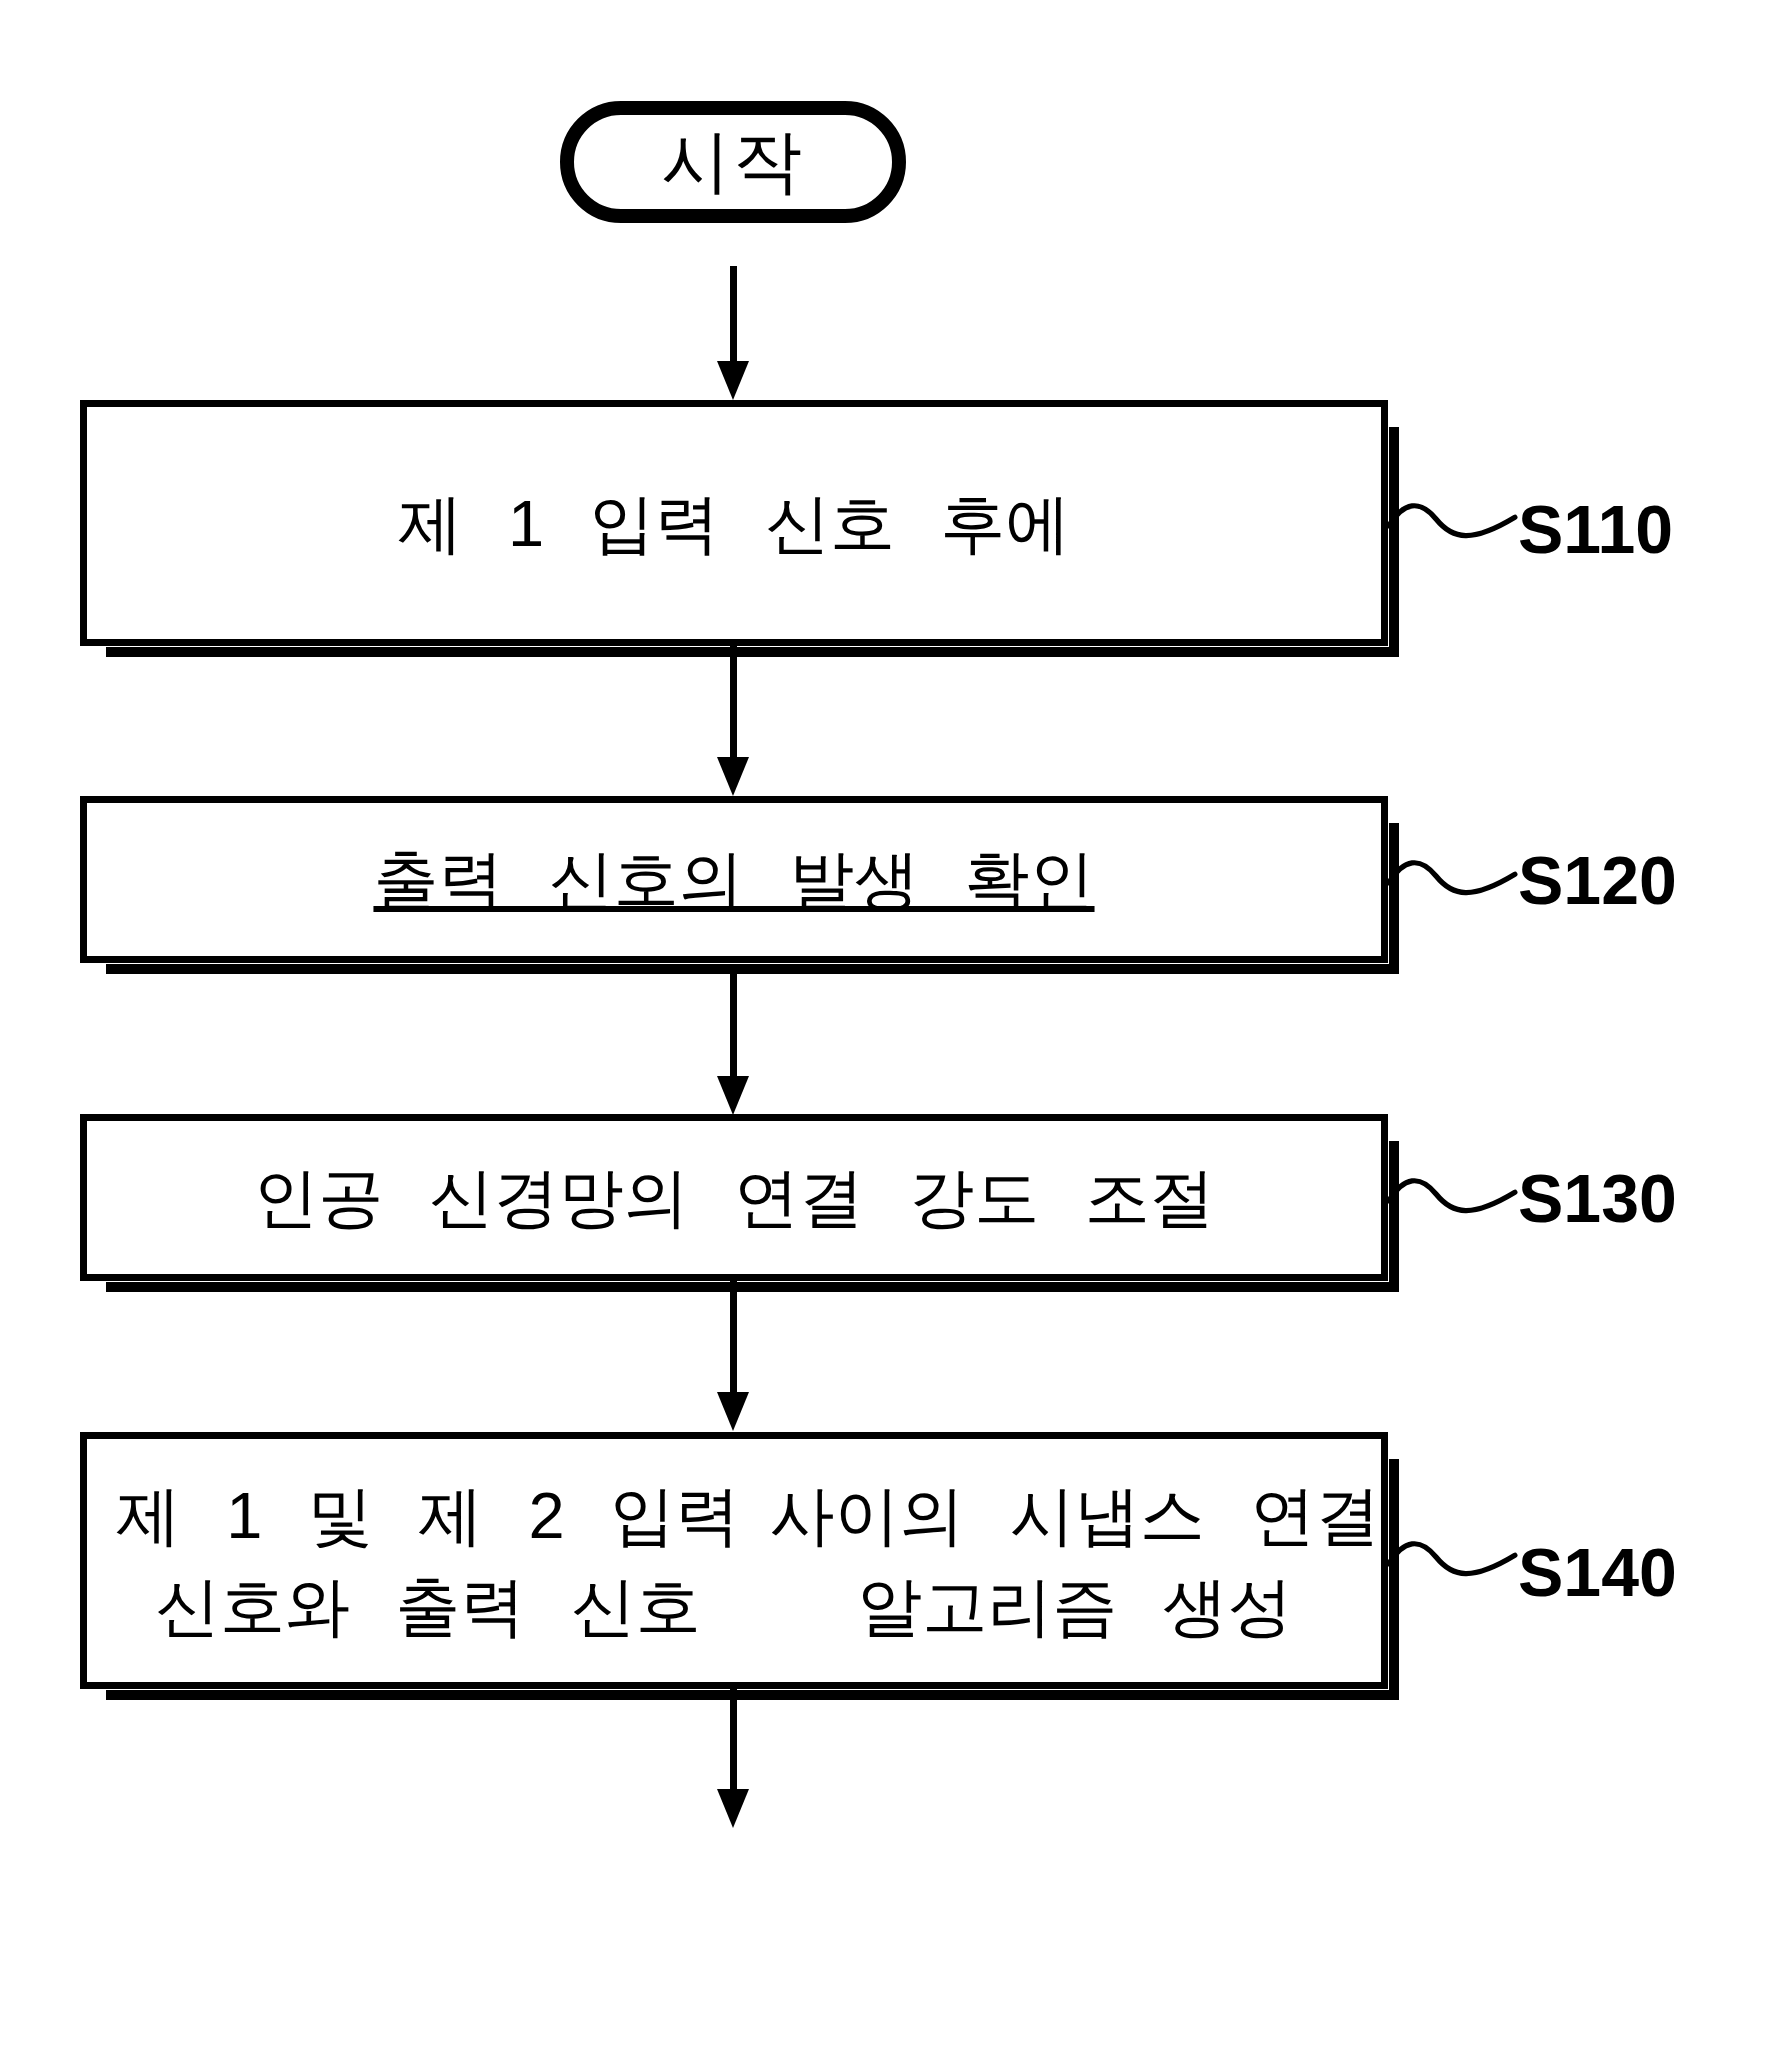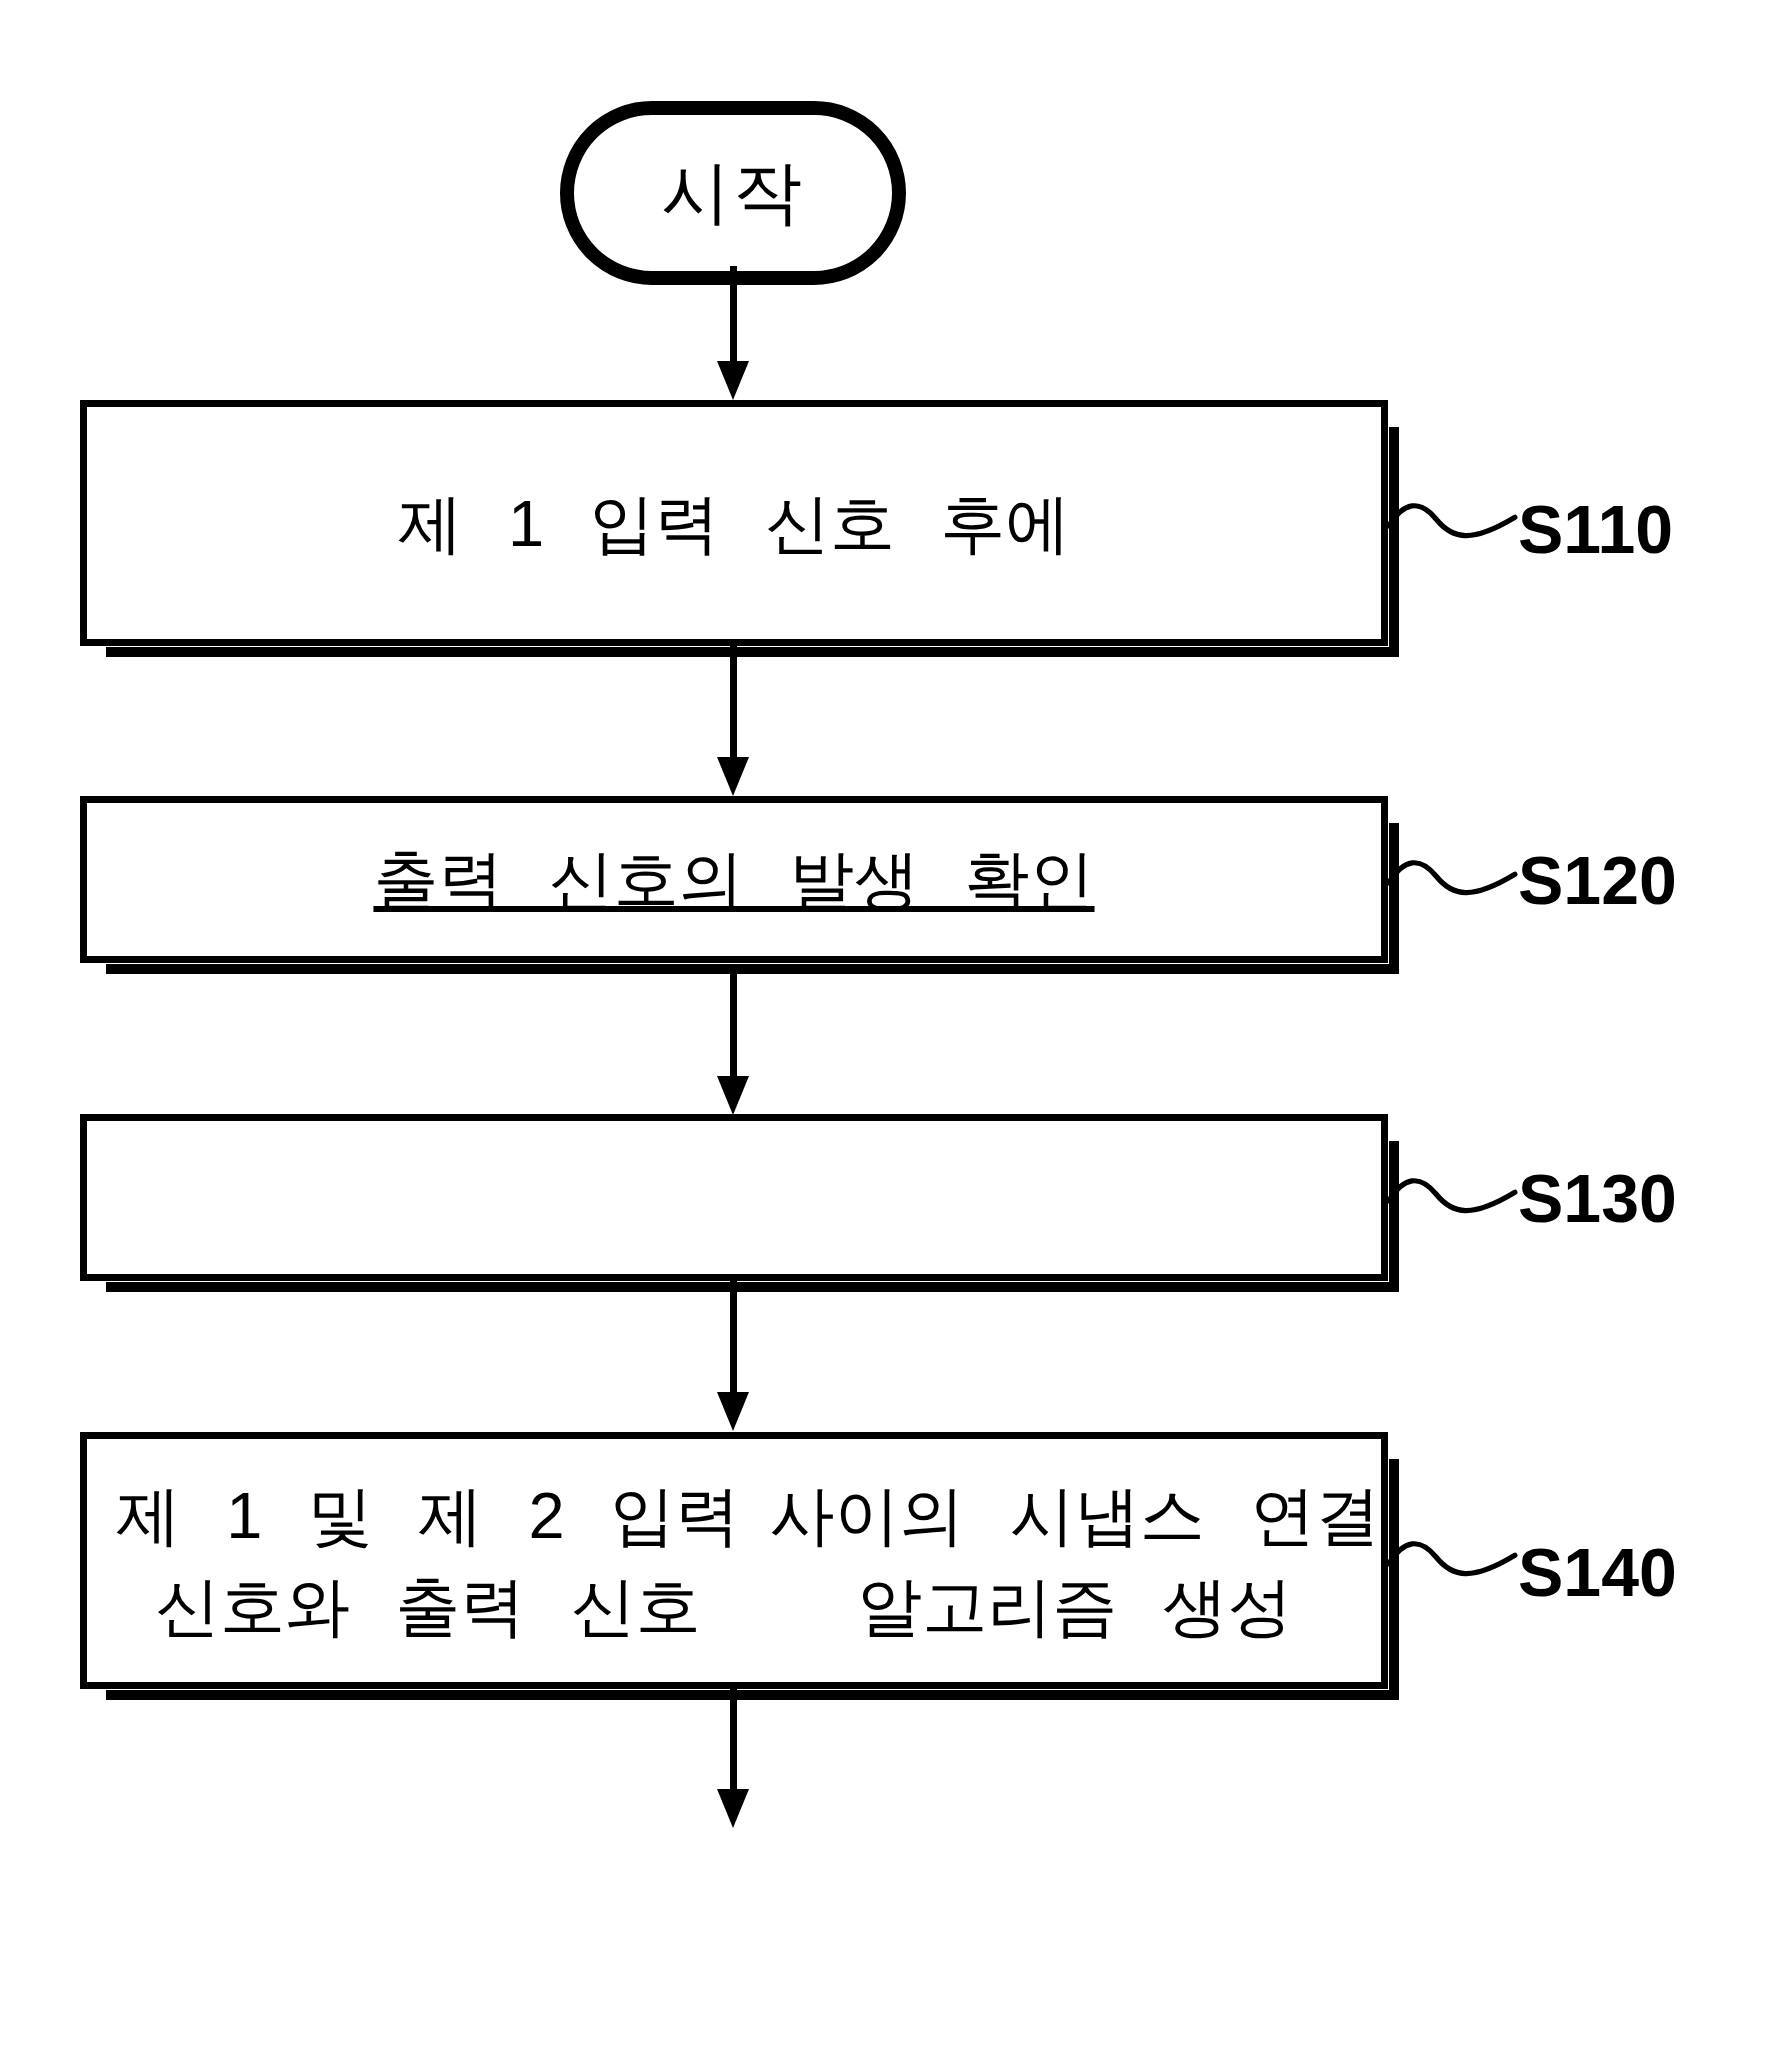--- a/index.html
+++ b/index.html
@@ -23,21 +23,21 @@
     box-sizing: border-box;
     border: 14.4px solid #000;
     border-radius: 131px;
     background: #fff;
     display: flex;
     align-items: center;
     justify-content: center;
     font-size: 69px;
     letter-spacing: 0.04em;
   }
-  #terminal-start { left: 560px; top: 101px;  width: 346px; height: 184px; }
+  #terminal-start { left: 560px; top: 101px;  width: 346px; height: 122px; }
   #terminal-end   { left: 558px; top: 1828px; width: 350px; height: 185px; }
 
   
   .pbox {
     position: absolute;
     box-sizing: border-box;
     left: 80px;
     width: 1308px;
     border: 7.8px solid #000;
     background: #fff;
@@ -175,20 +175,21 @@
   <div class="slabel" id="label-s120">S120</div>
 
   <div class="arrow" id="arrow-3">
     <div class="line"></div>
     <div class="head"></div>
   </div>
 
   <div class="pbox" id="box-s130">
     <div class="sh-r"></div>
     <div class="sh-b"></div>
+    <div>인공 신경망의 연결 강도 조절</div>
   </div>
   <svg class="leader" id="leader-s130" viewBox="0 0 200 100">
     <path d="M 2 55 C 25 18, 50 14, 75 45 C 100 76, 130 82, 196 42" fill="none" stroke="#000" stroke-width="8" stroke-linecap="round"></path>
   </svg>
   <div class="slabel" id="label-s130">S130</div>
 
   <div class="arrow" id="arrow-4">
     <div class="line"></div>
     <div class="head"></div>
   </div>

